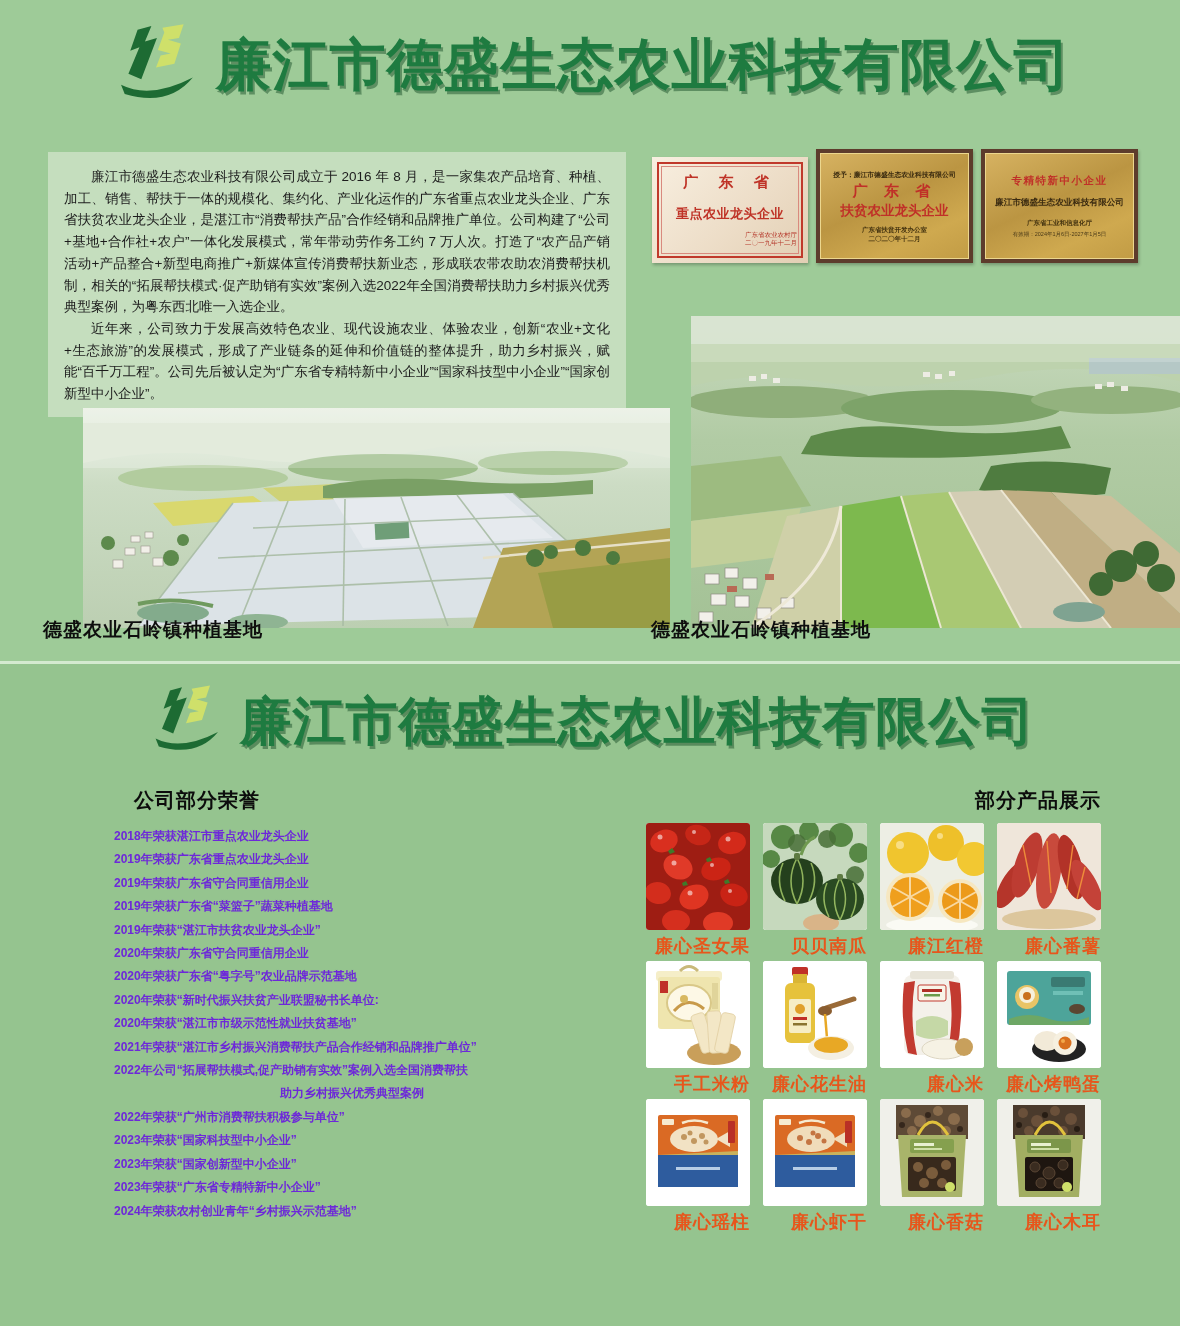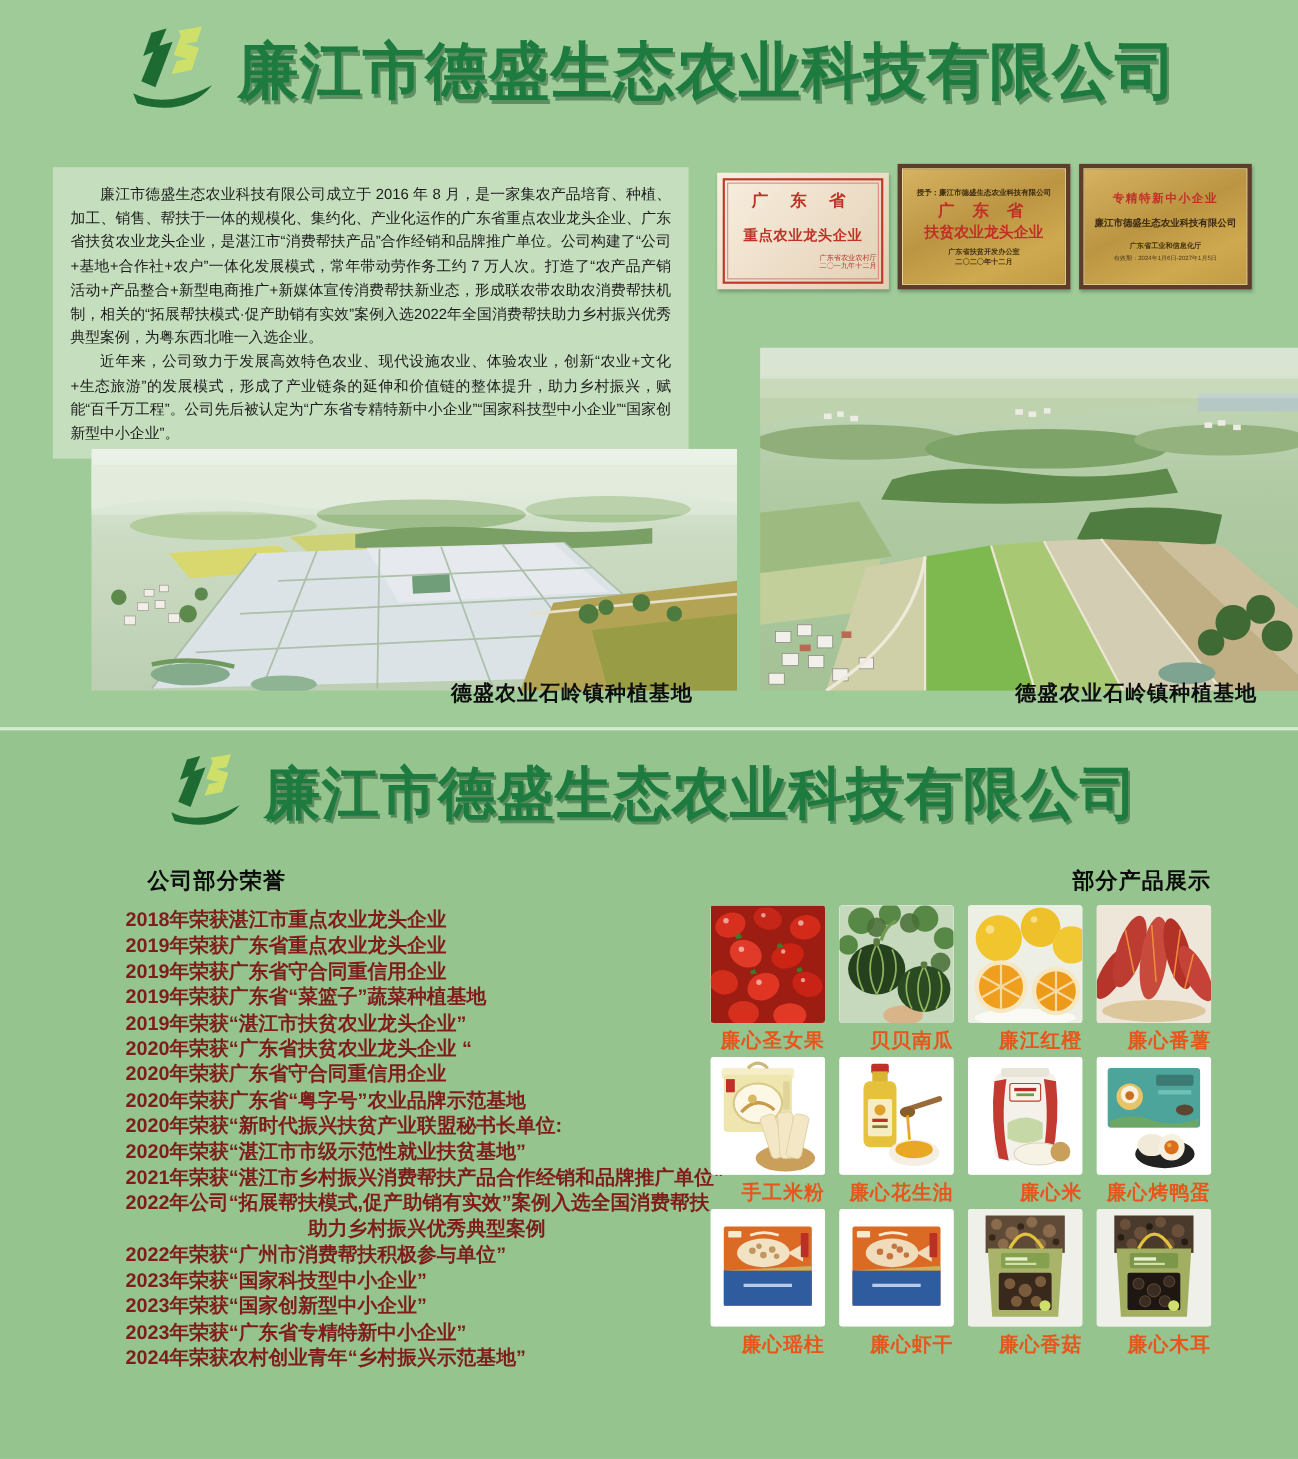--- a/index.html
+++ b/index.html
@@ -60,30 +60,30 @@
   .pg-title{font-size:10.5px;font-weight:900;color:#c03028;letter-spacing:1.5px;}
   .pg-company{font-size:8.6px;font-weight:900;color:#3a2a10;margin-top:9px;}
   .pg-issuer{font-size:6.5px;color:#43320f;margin-top:10px;font-weight:700;}
   .pg-validity{font-size:5.5px;color:#4a3a18;margin-top:3px;}
   
   .photo{position:absolute;line-height:0;}
   .photo-left{left:43px;top:392px;width:587px;height:220px;}
   .photo-right{left:651px;top:300px;width:492px;height:312px;}
   .photo svg{width:100%;height:100%;}
   .photo-caption{
-    position:absolute;text-align:right;font-size:19px;font-weight:900;color:#0e0e0e;letter-spacing:1px;
+    position:absolute;text-align:left;font-size:19px;font-weight:900;color:#0e0e0e;letter-spacing:1px;
   }
   .caption-left{left:43px;top:617px;width:587px;}
   .caption-right{left:651px;top:617px;width:492px;}
   
   .col-heading{position:absolute;font-size:20px;font-weight:900;color:#0c0c0c;letter-spacing:1px;}
   .honors-heading{left:114px;top:123px;margin-left:20px;}
   .products-heading{left:646px;top:123px;width:455px;text-align:right;}
   .honors-list{position:absolute;left:114px;top:161px;width:530px;}
-  .honor-line{font-size:18px;font-weight:700;color:#7f1d1d;line-height:23.4px;white-space:nowrap;}
+  .honor-line{font-size:12px;font-weight:700;color:#6d28d9;line-height:23.4px;white-space:nowrap;}
   .honor-line.indent{padding-left:166px;}
   
   .products-grid{
     position:absolute;left:646px;top:159px;width:455px;
     display:grid;grid-template-columns:repeat(4,104px);column-gap:13px;row-gap:3px;
   }
   .product{margin:0;text-align:center;}
   .pimg{width:104px;height:107px;border-radius:3px;overflow:hidden;background:#fff;line-height:0;}
   .pimg svg{width:104px;height:107px;}
   .pname{margin-top:4px;font-size:18px;font-weight:900;color:#e7561c;letter-spacing:1px;white-space:nowrap;text-align:right;}
@@ -287,21 +287,20 @@
 
   <div class="col-heading honors-heading">公司部分荣誉</div>
   <div class="col-heading products-heading">部分产品展示</div>
 
   <div class="honors-list">
     <div class="honor-line">2018年荣获湛江市重点农业龙头企业</div>
     <div class="honor-line">2019年荣获广东省重点农业龙头企业</div>
     <div class="honor-line">2019年荣获广东省守合同重信用企业</div>
     <div class="honor-line">2019年荣获广东省“菜篮子”蔬菜种植基地</div>
     <div class="honor-line">2019年荣获“湛江市扶贫农业龙头企业”</div>
-    <div class="honor-line">2020年荣获“广东省扶贫农业龙头企业 “</div>
     <div class="honor-line">2020年荣获广东省守合同重信用企业</div>
     <div class="honor-line">2020年荣获广东省“粤字号”农业品牌示范基地</div>
     <div class="honor-line">2020年荣获“新时代振兴扶贫产业联盟秘书长单位:</div>
     <div class="honor-line">2020年荣获“湛江市市级示范性就业扶贫基地”</div>
     <div class="honor-line">2021年荣获“湛江市乡村振兴消费帮扶产品合作经销和品牌推广单位”</div>
     <div class="honor-line">2022年公司“拓展帮扶模式,促产助销有实效”案例入选全国消费帮扶</div>
     <div class="honor-line indent">助力乡村振兴优秀典型案例</div>
     <div class="honor-line">2022年荣获“广州市消费帮扶积极参与单位”</div>
     <div class="honor-line">2023年荣获“国家科技型中小企业”</div>
     <div class="honor-line">2023年荣获“国家创新型中小企业”</div>

